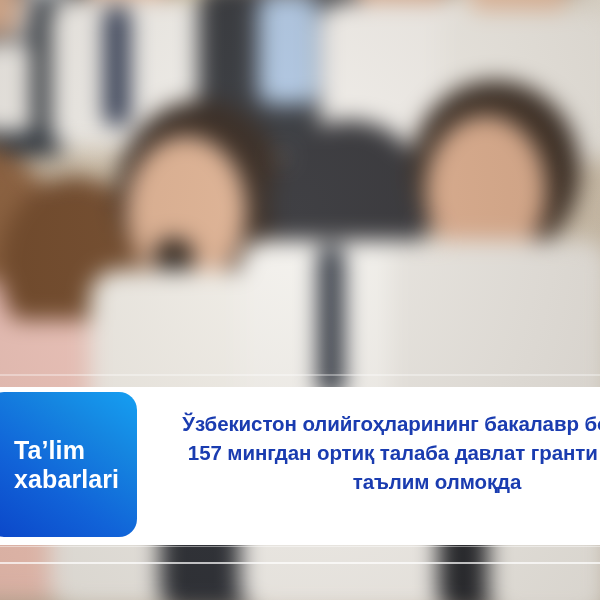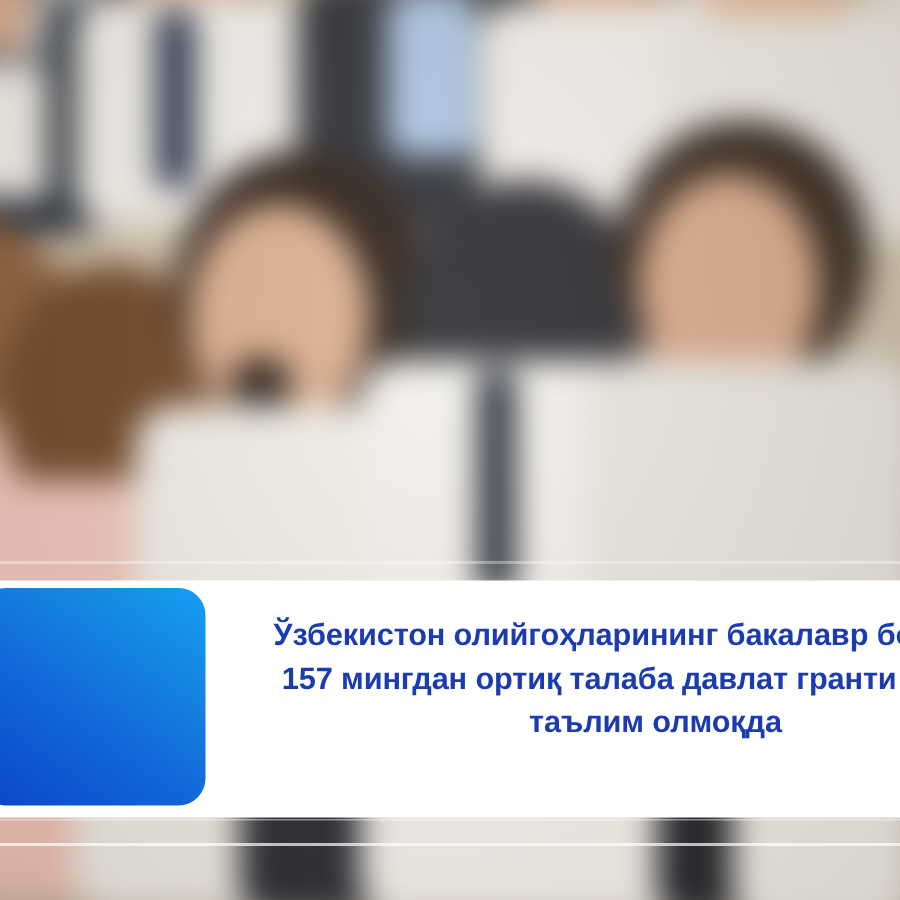--- a/index.html
+++ b/index.html
@@ -231,20 +231,22 @@
     <div class="photo-tone"></div>
   </div>
 
   <div class="seam seam-a"></div>
   <div class="seam seam-c"></div>
   <div class="seam seam-b"></div>
 
   <div class="banner">
 
     <div class="badge">
+      <div class="badge-line">Ta’lim</div>
+      <div class="badge-line">xabarlari</div>
     </div>
 
     <div class="headline">
       <div class="headline-line">Ўзбекистон олийгоҳларининг бакалавр босқичида</div>
       <div class="headline-line">157 мингдан ортиқ талаба давлат гранти асосида</div>
       <div class="headline-line">таълим олмоқда</div>
     </div>
 
   </div>
 </div>

